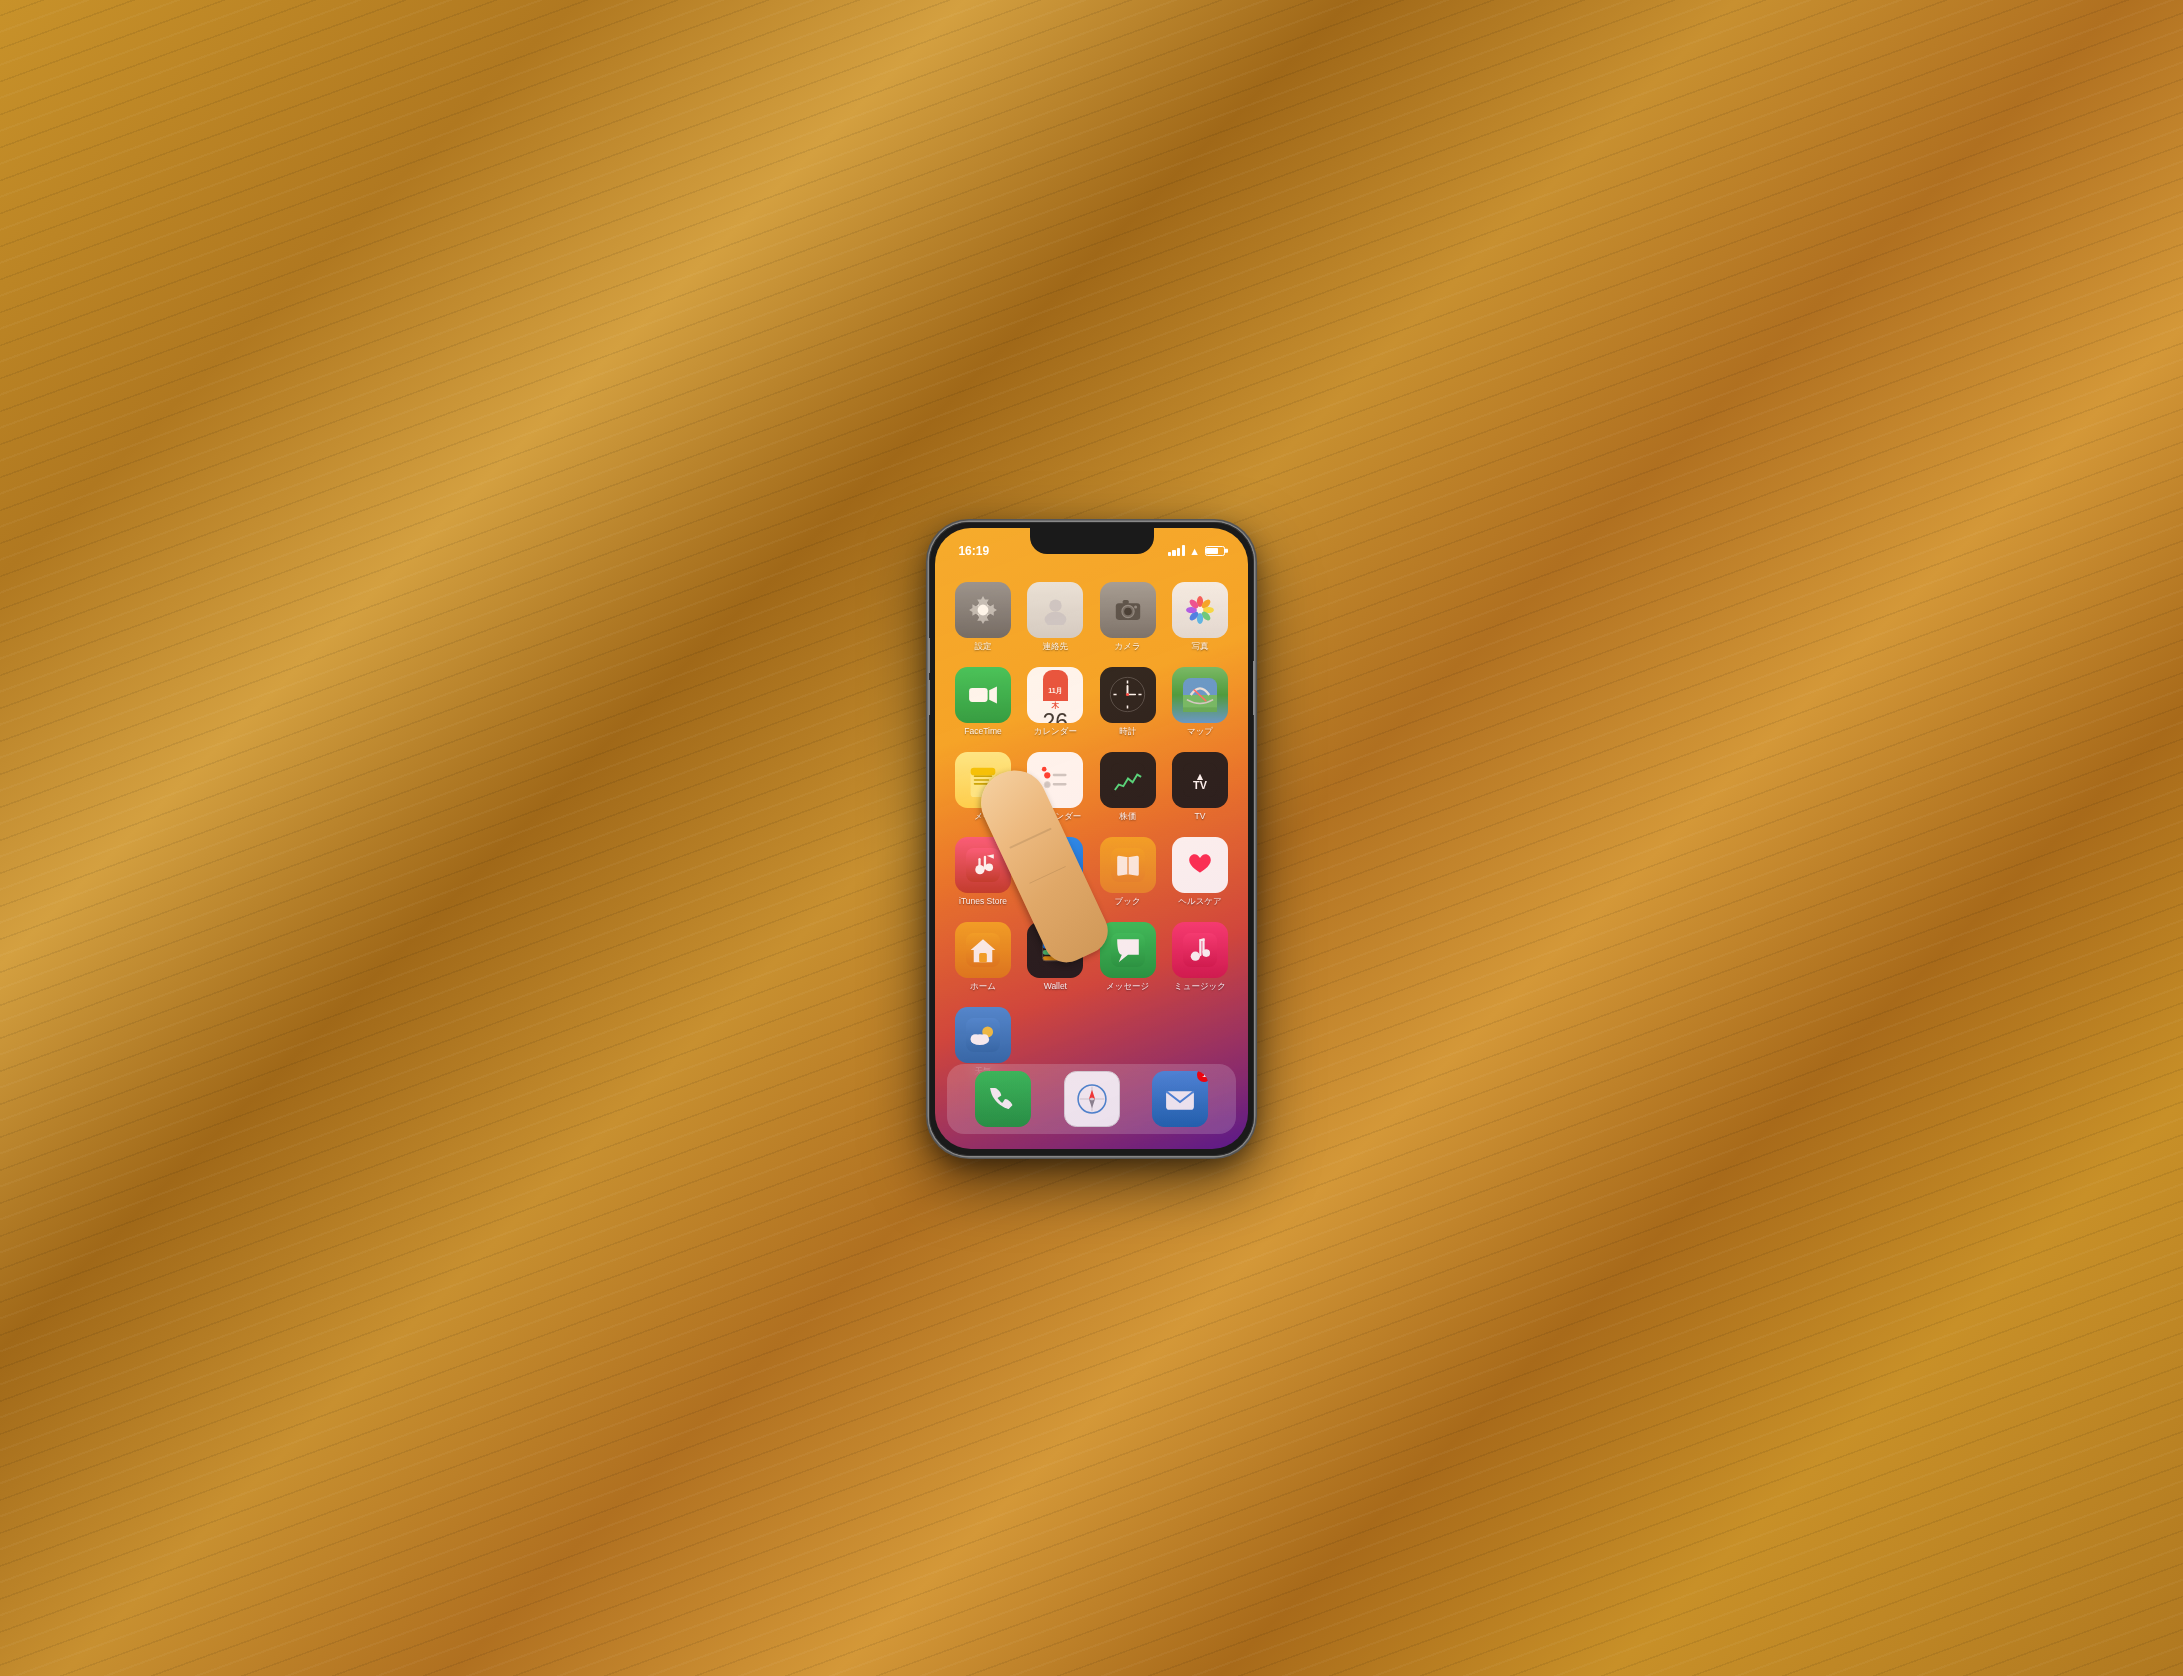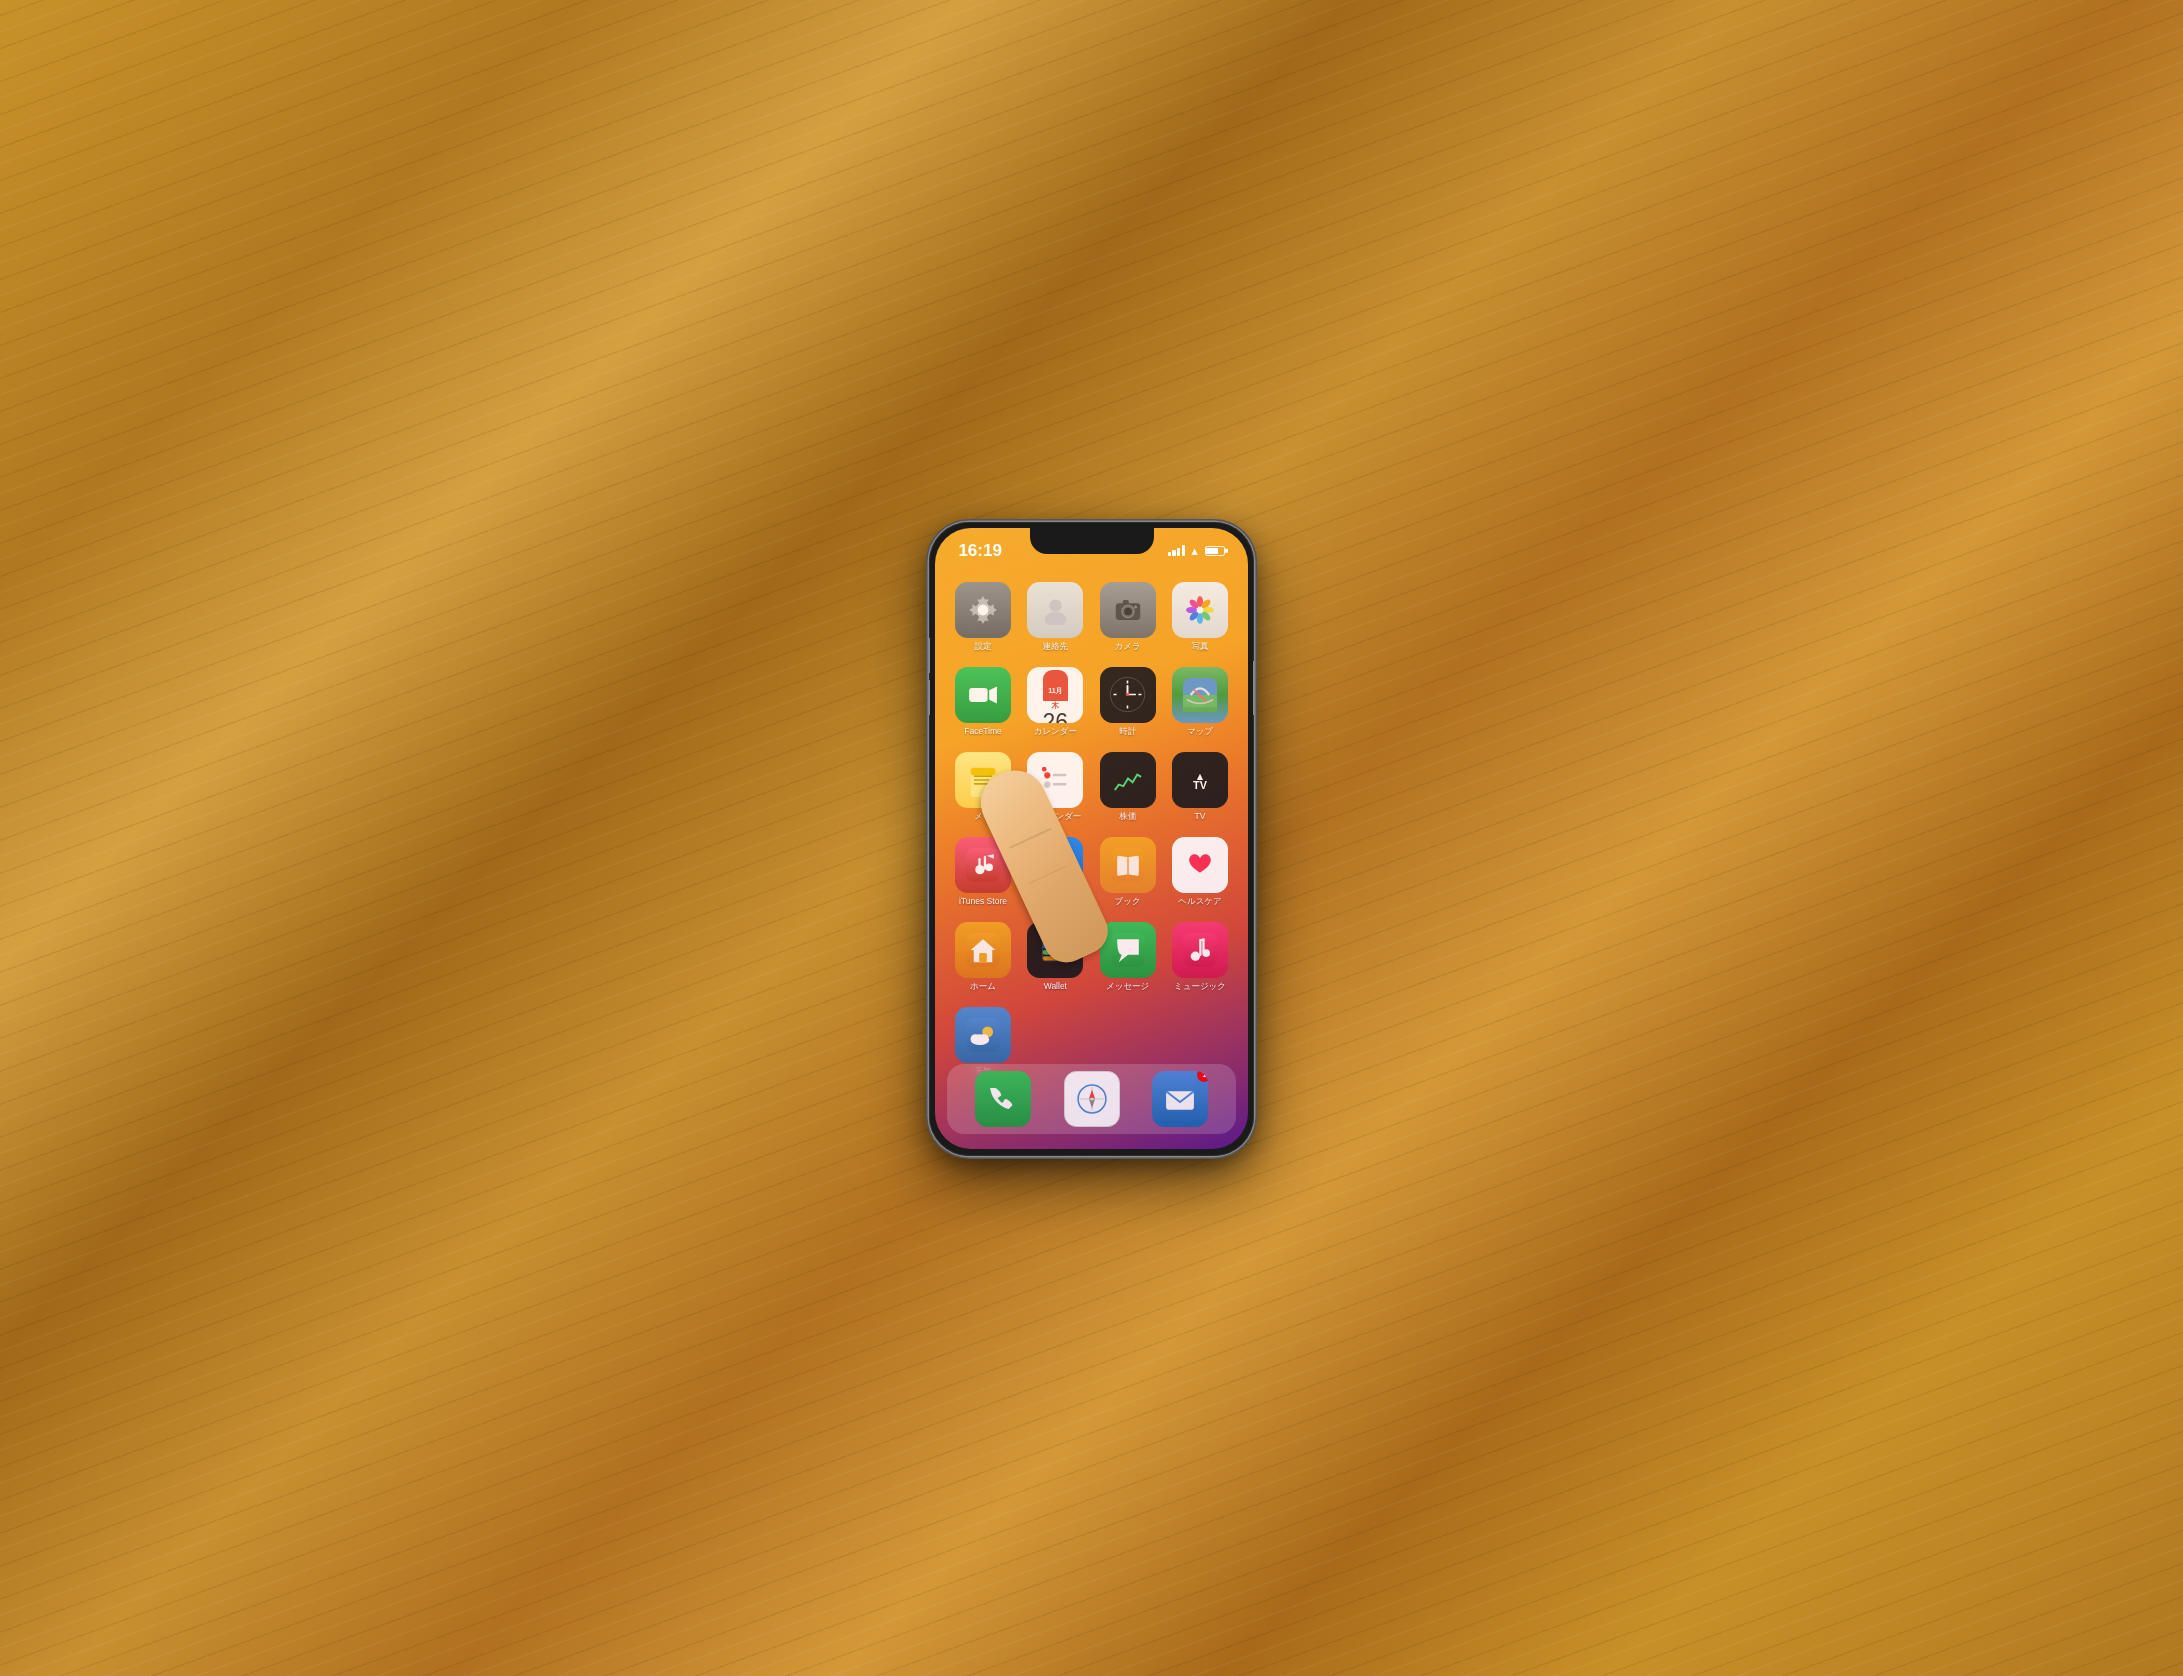--- a/index.html
+++ b/index.html
@@ -131,21 +131,21 @@
       height: 34px;
       display: flex;
       align-items: center;
       justify-content: space-between;
       z-index: 15;
       padding: 0 7.7px;
     }
 
     .status-time {
       font-family: -apple-system, 'Helvetica Neue', sans-serif;
-      font-size: 17px;
+      font-size: 12px;
       font-weight: 600;
       color: white;
     }
 
     .status-icons {
       display: flex;
       gap: 4.6px;
       align-items: center;
     }
 

